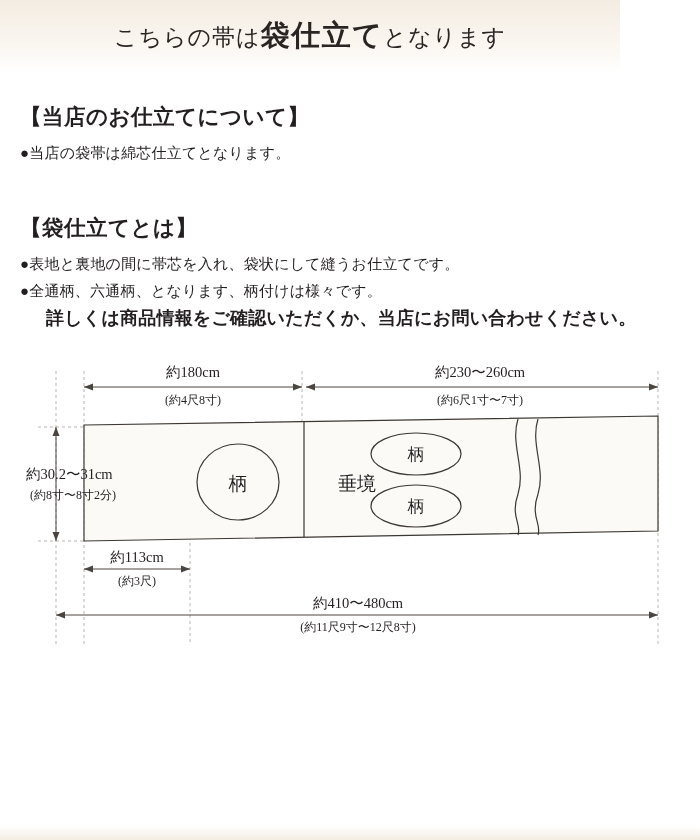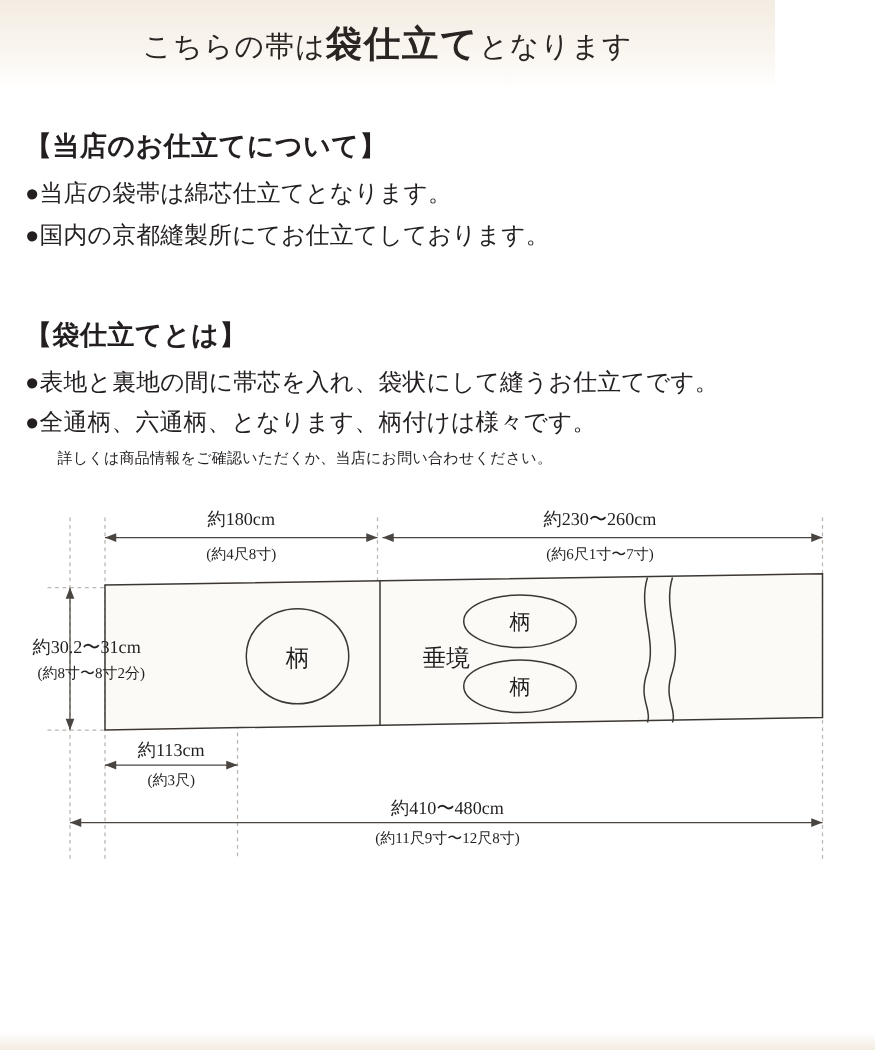--- a/index.html
+++ b/index.html
@@ -48,33 +48,34 @@
     padding: 18px 28px 0 18px;
   }
   .section-head {
     font-size: 21.5px;
     font-weight: bold;
     color: #231f20;
     margin: 12px 0 10px 2px;
     letter-spacing: 0.5px;
   }
   .bullet {
-    font-size: 19px;
+    font-size: 15px;
     line-height: 1.62;
     margin: 2px 0 2px 2px;
     letter-spacing: 0.2px;
     white-space: nowrap;
     font-family: Liberation Serif, serif;
   }
   .subline {
-    font-size: 12px;
+    font-size: 18px;
     line-height: 1.55;
     margin: 0 0 2px 28px;
     letter-spacing: 0.2px;
     white-space: nowrap;
+    font-weight: bold;
   }
   .gap-1 { height: 34px; }
 
   
   .diagram-wrap {
     position: relative;
     margin-top: 26px;
     height: 300px;
   }
   svg.diagram {
@@ -136,21 +137,20 @@
   <div class="header-band">
     <div class="header-title">
       <span>こちらの帯は</span><span class="big">袋仕立て</span><span>となります</span>
     </div>
   </div>
 
   <div class="content">
 
     <div class="section-head">【当店のお仕立てについて】</div>
     <div class="bullet">●当店の袋帯は綿芯仕立てとなります。</div>
-    <div class="bullet">●国内の京都縫製所にてお仕立てしております。</div>
 
     <div class="gap-1"></div>
 
     <div class="section-head">【袋仕立てとは】</div>
     <div class="bullet">●表地と裏地の間に帯芯を入れ、袋状にして縫うお仕立てです。</div>
     <div class="bullet">●全通柄、六通柄、となります、柄付けは様々です。</div>
     <div class="subline">詳しくは商品情報をご確認いただくか、当店にお問い合わせください。</div>
 
     <div class="diagram-wrap">
       <svg class="diagram" width="664" height="300" viewBox="0 0 664 300" xmlns="http://www.w3.org/2000/svg">

